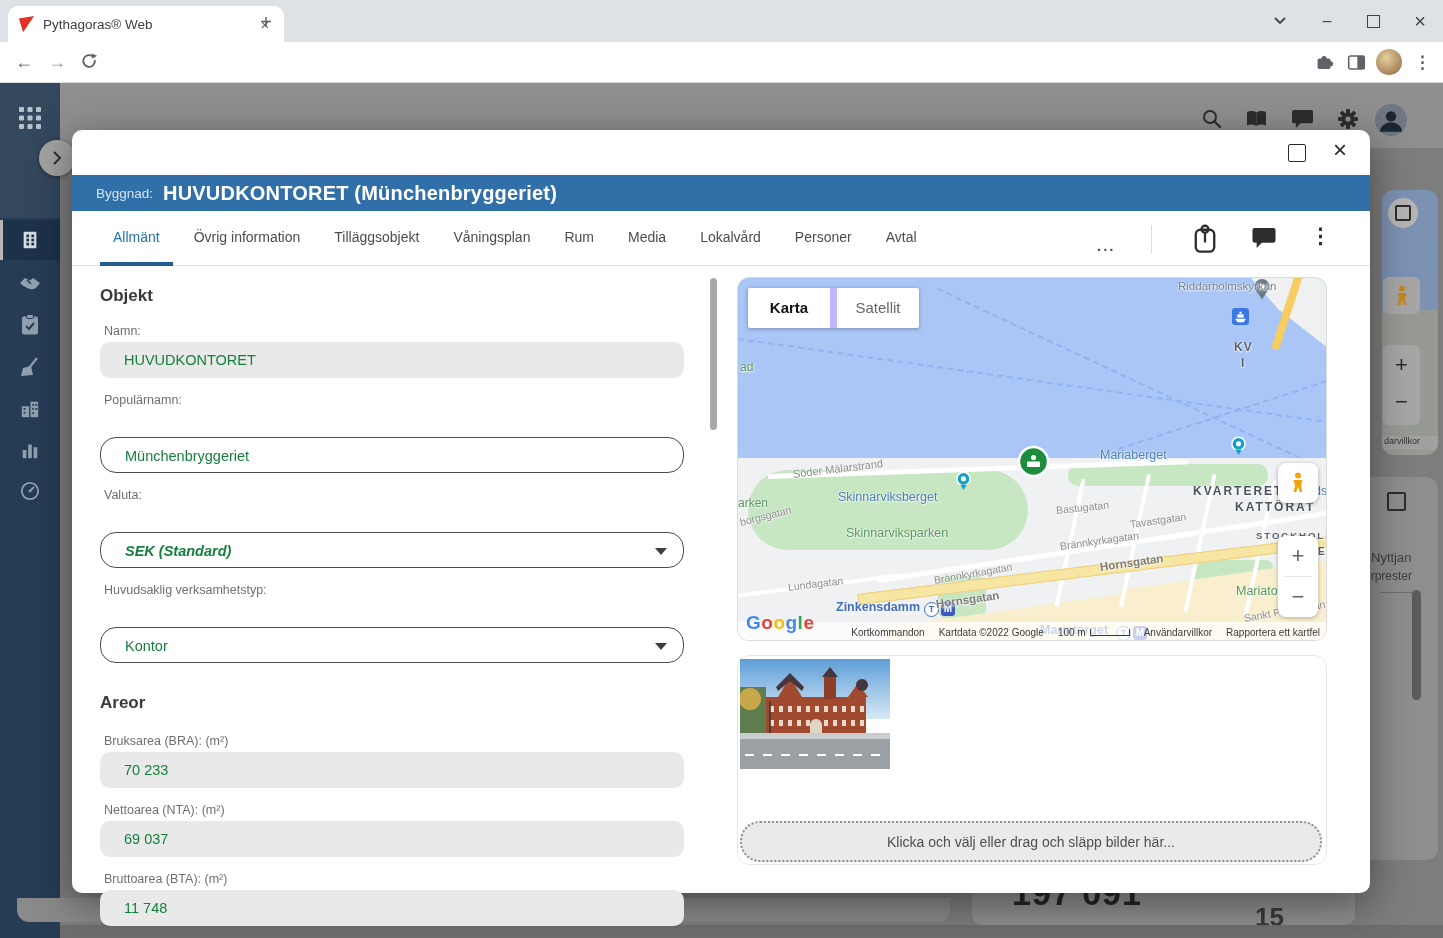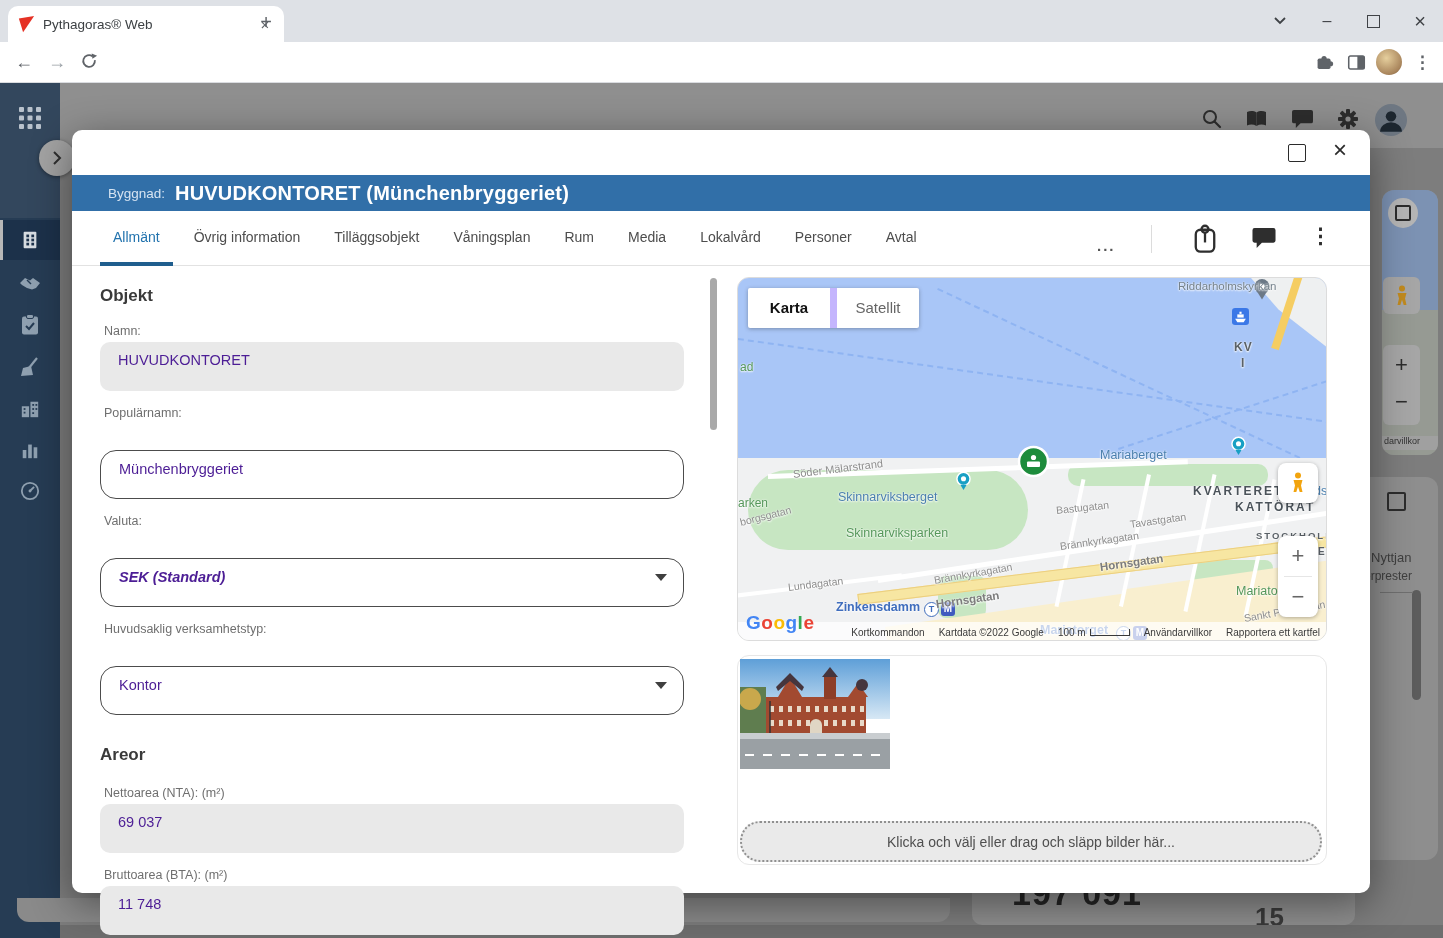--- a/index.html
+++ b/index.html
@@ -34,38 +34,38 @@
   #expander{position:absolute;left:39px;top:57px;width:36px;height:36px;border-radius:50%;background:#a3a3a3;display:flex;align-items:center;justify-content:center;box-shadow:0 1px 4px rgba(0,0,0,.4);}
   .dimcard{position:absolute;background:#8e8e8e;border-radius:12px;overflow:hidden;}
   .dim-sq{width:15px;height:15px;border:2px solid #2c2c2c;border-radius:2px;}
   .dimtext{color:#3f3f3f;font-size:13px;white-space:nowrap;}
 
   
   #modal{position:absolute;left:72px;top:130px;width:1298px;height:763px;background:#fff;border-radius:10px;box-shadow:0 10px 40px rgba(0,0,0,.45);z-index:10;}
   #m-titlebar{position:absolute;left:0;top:0;width:100%;height:45px;}
   #m-max{position:absolute;left:1216px;top:14px;width:16px;height:16px;border:1.8px solid #2b2b2b;border-radius:2px;}
   #m-close{position:absolute;left:1256px;top:6px;font-size:24px;color:#2b2b2b;width:24px;text-align:center;}
-  #m-header{position:absolute;left:0;top:45px;width:100%;height:36px;background:#316fa8;display:flex;align-items:center;padding-left:36px;box-sizing:border-box;}
+  #m-header{position:absolute;left:0;top:45px;width:100%;height:36px;background:#316fa8;display:flex;align-items:center;padding-left:24px;box-sizing:border-box;}
   #m-type{font-size:13.5px;color:#d6e4f2;}
   #m-title{font-size:20px;font-weight:700;color:#fff;margin-left:10px;letter-spacing:.2px;}
   #m-tabrow{position:absolute;left:0;top:81px;width:100%;height:55px;border-bottom:1px solid #e2e2e2;box-sizing:border-box;}
   #tabs{position:absolute;left:28px;top:0;height:55px;display:flex;gap:8px;}
   .mtab{padding:0 13px;font-size:14px;color:#4d4d4d;display:flex;align-items:center;height:51px;border-bottom:4px solid transparent;white-space:nowrap;}
   .mtab.active{color:#2273ae;border-bottom-color:#1f5e8e;}
   #tabs-overflow{position:absolute;left:1025px;top:26px;font-size:15px;font-weight:700;color:#555;letter-spacing:2px;}
   #tab-divider{position:absolute;left:1079px;top:14px;width:1px;height:28px;background:#dcdcdc;}
   .rowicon{position:absolute;top:13px;}
 
   
   #form-col{position:absolute;left:28px;top:150px;width:584px;}
   .section-h{font-size:17px;font-weight:700;color:#3a3a3a;margin:6px 0 18px 0;}
   .section-h.second{margin-top:30px;margin-bottom:21px;}
   .fblock{margin-bottom:15px;}
   .flabel{font-size:12.5px;color:#6f6f6f;margin-bottom:4px;padding-left:4px;}
-  .finput{position:relative;height:49px;line-height:36px;font-size:14.5px;color:#4c1d95;padding-left:18px;box-sizing:border-box;border-radius:16px;}
+  .finput{position:relative;height:36px;line-height:36px;font-size:14.5px;color:#15803d;padding-left:24px;box-sizing:border-box;border-radius:16px;}
   .finput.disabled{background:#e9e9e9;border-radius:10px;}
   .finput.text,.finput.select{background:#fff;border:1.6px solid #4c4c4c;margin-top:30px;}
   .finput.italic{font-style:italic;font-weight:bold;}
   .caret{position:absolute;right:16px;top:15px;width:0;height:0;border-left:6px solid transparent;border-right:6px solid transparent;border-top:7px solid #3f3f3f;}
   #m-scrollthumb{position:absolute;left:638px;top:148px;width:7px;height:152px;background:#a9a9a9;border-radius:4px;}
 
   
   #map{position:absolute;left:665px;top:147px;width:590px;height:364px;border-radius:12px;overflow:hidden;background:#f0f1f2;border:1px solid #dcdcdc;box-sizing:border-box;}
   .mp{position:absolute;}
   .mlabel{position:absolute;white-space:nowrap;text-shadow:0 0 2px #fff,0 1px 2px #fff;transform-origin:left center;}
@@ -382,20 +382,24 @@
             <div class="flabel">Valuta:</div>
             <div class="finput select italic">SEK (Standard)<span class="caret"></span></div>
           </div>
           <div class="fblock">
             <div class="flabel">Huvudsaklig verksamhetstyp:</div>
             <div class="finput select">Kontor<span class="caret"></span></div>
           </div>
         </div>
       <div class="section-h second">Areor</div>
       <div id="areor-fields">
+          <div class="fblock">
+            <div class="flabel">Bruksarea (BRA): (m²)</div>
+            <div class="finput disabled">70 233</div>
+          </div>
           <div class="fblock">
             <div class="flabel">Nettoarea (NTA): (m²)</div>
             <div class="finput disabled">69 037</div>
           </div>
           <div class="fblock">
             <div class="flabel">Bruttoarea (BTA): (m²)</div>
             <div class="finput disabled">11 748</div>
           </div>
         </div>
     </div>

